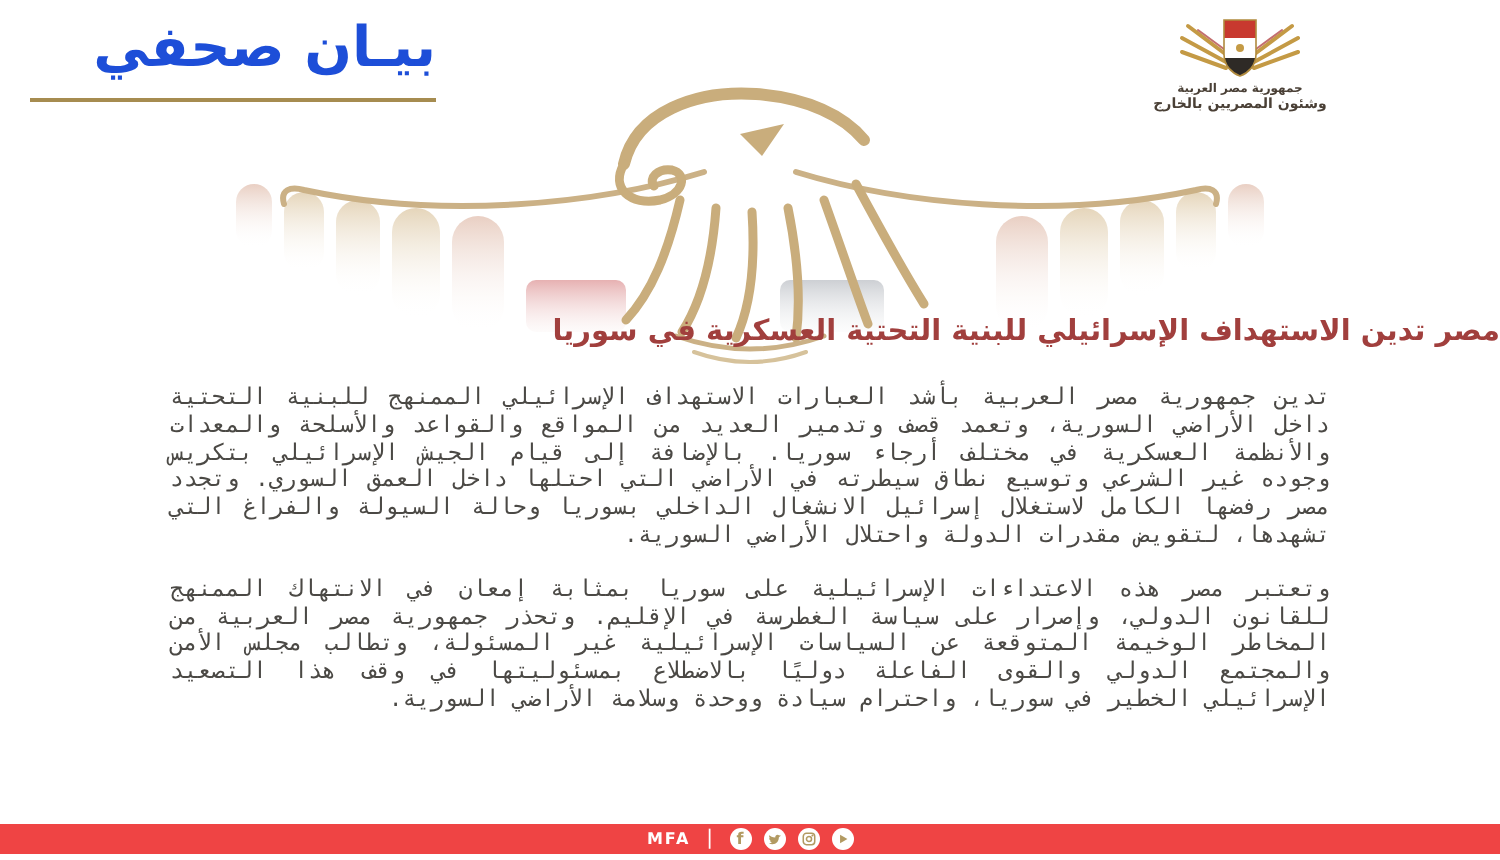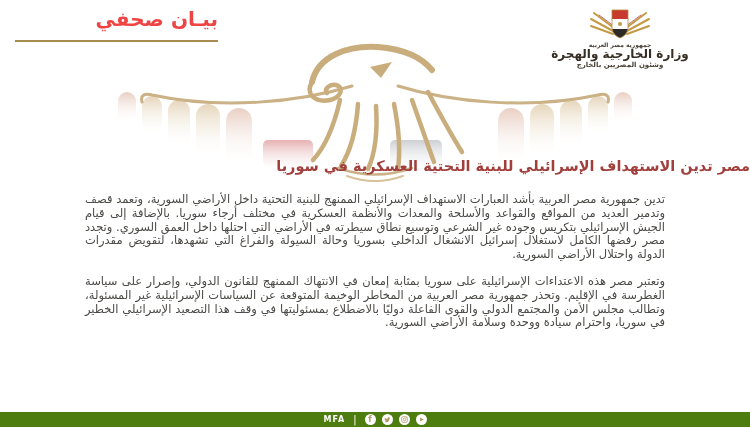--- a/index.html
+++ b/index.html
@@ -9,21 +9,21 @@
     font-family:"DejaVu Sans", sans-serif;
   }
   
   .hdr-left{
     position:absolute;top:8px;left:15px;width:203px;
     direction:rtl;text-align:right;
     border-bottom:2px solid #a68c50;
     padding-bottom:9px;
   }
   .stmt-type{
-    font-size:20px;font-weight:bold;color:#ef4444;line-height:1.15;
+    font-size:28px;font-weight:bold;color:#1d4ed8;line-height:1.15;
   }
   .dateline{
     font-size:11px;font-weight:bold;color:#ab9254;margin-top:4px;
   }
   
   .hdr-right{
     position:absolute;top:6px;right:50px;width:160px;text-align:center;
     direction:rtl;
   }
   .logo-svg{display:block;margin:0 auto;}
@@ -37,25 +37,25 @@
     position:absolute;top:158px;left:0;width:100%;
     direction:rtl;
     color:#a13f3d;font-size:14.5px;font-weight:bold;
   }
   
   .body-text{
     position:absolute;top:193px;left:85px;width:580px;
     direction:rtl;text-align:justify;
     font-size:11.5px;line-height:13.8px;color:#4b4945;
   }
-  .body-text p{margin:0 0 13px 0;}
+  .body-text p{margin:0 0 13px 0;font-family:Liberation Mono, monospace;}
   
   .footer-bar{
     position:absolute;left:0;bottom:3px;width:750px;height:15px;
-    background:#4d7c0f;
+    background:#ef4444;
     display:flex;align-items:center;justify-content:center;gap:6px;
   }
   .mfa-label{color:#ffffff;font-size:8px;font-weight:bold;letter-spacing:1px;}
   .footer-sep{color:#ffffff;font-size:10px;line-height:10px;margin:0 2px;}
   .soc{
     width:11px;height:11px;border-radius:50%;background:#ffffff;
     display:flex;align-items:center;justify-content:center;flex:0 0 auto;
     font-size:8px;font-weight:bold;color:#b29a62;
   }
   .soc svg{display:block;}
@@ -86,21 +86,20 @@
       </clipPath>
     <g clip-path="url(#shieldClip)">
       <rect x="25" y="4" width="16" height="9" fill="#c8392f"></rect>
       <rect x="25" y="13" width="16" height="10" fill="#ffffff"></rect>
       <rect x="25" y="23" width="16" height="9" fill="#2e2a26"></rect>
       <circle cx="33" cy="18" r="2" fill="#c49a45"></circle>
     </g>
     <path d="M25,4 L41,4 L41,21 C41,27 37,30.5 33,32 C29,30.5 25,27 25,21 Z" fill="none" stroke="#b08a3e" stroke-width="0.8"></path>
   </svg>
   <div class="logo-line1">جمهورية مصر العربية</div>
-  <div class="logo-line2">وزارة الخارجية والهجرة</div>
   <div class="logo-line3">وشئون المصريين بالخارج</div>
 </div>
 
 <svg class="emblem" viewBox="0 0 750 140">
   <defs>
     <linearGradient id="gf" x1="0" y1="0" x2="0" y2="1">
       <stop offset="0" stop-color="#e5d5ba"></stop>
         <stop offset="1" stop-color="#ffffff" stop-opacity="0"></stop>
     </linearGradient>
     <linearGradient id="gp" x1="0" y1="0" x2="0" y2="1">

